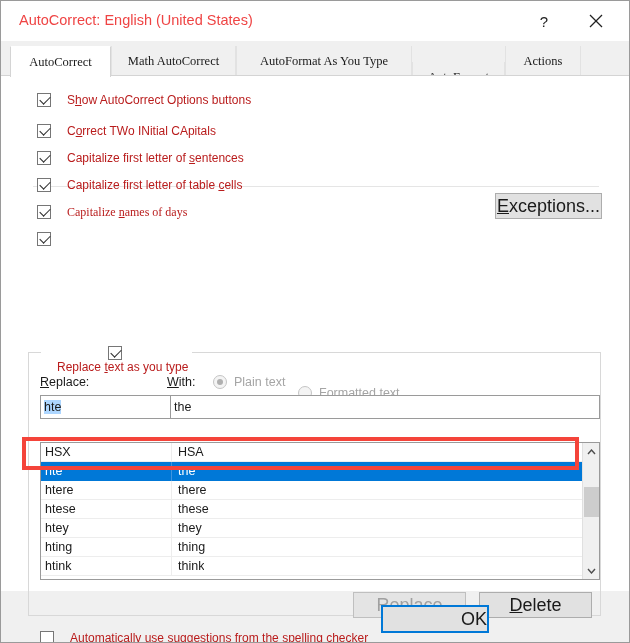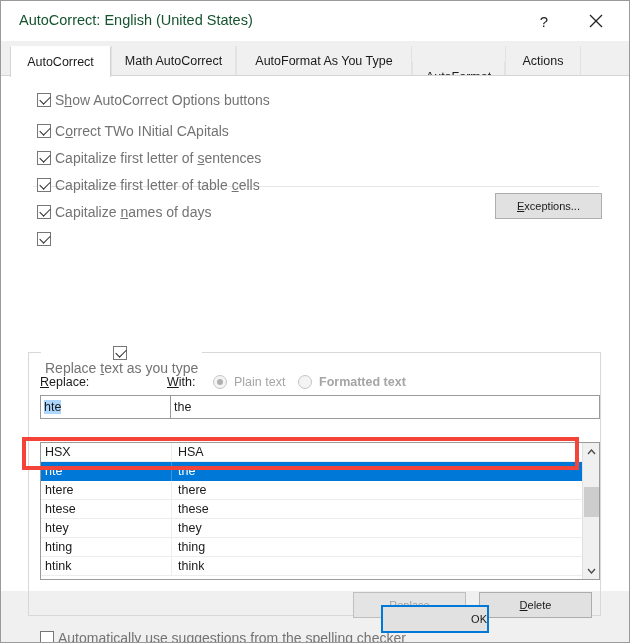--- a/index.html
+++ b/index.html
@@ -23,21 +23,21 @@
   }
 
   
   .titlebar {
     position: absolute; left: 0; top: 0;
     width: 628px; height: 40px;
     background: #ffffff;
   }
   .title-text {
     position: absolute; left: 18px; top: 11px;
-    font-size: 14.5px; color: #14532d;
+    font-size: 14.5px; color: #ef4444;
     white-space: nowrap;
   }
   .tb-btn {
     position: absolute; top: 0; height: 40px; width: 46px;
     display: flex; align-items: center; justify-content: center;
     color: #222;
   }
   .tb-help { left: 520px; font-size: 15px; }
   .tb-close { left: 572px; }
   .tb-close svg { display: block; }
@@ -54,20 +54,21 @@
   }
   .tab {
     position: absolute; top: 5px; height: 30px;
     display: flex; align-items: center; justify-content: center;
     font-size: 12.5px; color: #1a1a1a;
     background: #f0f0f0;
     border-left: 1px solid #e2e2e2;
     border-right: 1px solid #e2e2e2;
     white-space: nowrap;
     padding: 0 2px;
+    font-family: Liberation Serif, serif;
   }
   .tab.active {
     background: #ffffff;
     border-left: 1px solid #d4d4d4;
     border-right: 1px solid #d4d4d4;
     border-top: 1px solid #ffffff;
     height: 31px;
     z-index: 3;
   }
 
@@ -95,39 +96,39 @@
   .cbox.checked::after {
     content: "";
     position: absolute;
     left: 2px; top: 2px;
     width: 9px; height: 5px;
     border-left: 1.8px solid #2b2b2b;
     border-bottom: 1.8px solid #2b2b2b;
     transform: rotate(-45deg);
   }
   .cb-label {
-    margin-left: 4px;
-    font-size: 14px;
+    margin-left: 16px;
+    font-size: 12px;
     white-space: nowrap;
-    color: #737373;
+    color: #b91c1c;
   }
   .u { text-decoration: underline; }
 
   .separator {
     position: absolute; left: 32px; top: 110px;
     width: 566px; height: 1px;
     background: #e5e5e5;
   }
 
   
   .btn {
     border: 1px solid #adadad;
     background: #e1e1e1;
     font-family: "Liberation Sans", sans-serif;
-    font-size: 11px;
+    font-size: 18px;
     color: #1a1a1a;
     display: flex; align-items: center; justify-content: center;
     white-space: nowrap;
   }
   .btn.disabled { color: #a0a0a0; border-color: #bfbfbf; background: #e4e4e4; }
   #exceptions-btn { position: absolute; left: 494px; top: 117px; width: 107px; height: 26px; }
 
   
   .groupbox {
     position: absolute; left: 27px; top: 276px;
@@ -156,21 +157,21 @@
     border: 1px solid #c4c4c4; background: #f4f4f4;
     position: relative; flex: 0 0 auto;
   }
   .radio.on::after {
     content: ""; position: absolute; left: 3px; top: 3px;
     width: 6px; height: 6px; border-radius: 50%;
     background: #b0b0b0;
   }
   .radio-label { margin-left: 7px; font-size: 12.5px; color: #a5a5a5; white-space: nowrap; }
   #radio-plain { left: 212px; top: 299px; }
-  #radio-formatted { left: 297px; top: 299px; font-weight: bold; }
+  #radio-formatted { left: 297px; top: 310px; }
 
   
   .tinput {
     position: absolute; height: 24px;
     border: 1px solid #9a9a9a;
     background: #ffffff;
     font-family: "Liberation Sans", sans-serif;
     font-size: 12.5px;
     color: #1a1a1a;
     padding: 0 3px;
@@ -297,21 +298,21 @@
     <div class="cb-row" style="top:73px;">
       <span class="cbox checked"></span>
       <span class="cb-label"><span>Capitalize first letter of </span><span class="u">s</span><span>entences</span></span>
     </div>
 
     <div class="cb-row" style="top:100px;">
       <span class="cbox checked"></span>
       <span class="cb-label"><span>Capitalize first letter of table </span><span class="u">c</span><span>ells</span></span>
     </div>
 
-    <div class="cb-row" style="top:127px;">
+    <div class="cb-row" style="top:127px;font-family:Liberation Serif, serif;">
       <span class="cbox checked"></span>
       <span class="cb-label"><span>Capitalize </span><span class="u">n</span><span>ames of days</span></span>
     </div>
 
     <div class="cb-row" style="top:154px;">
       <span class="cbox checked"></span>
     </div>
 
     <div class="groupbox"></div>
     <div class="group-legend-cover"></div>

